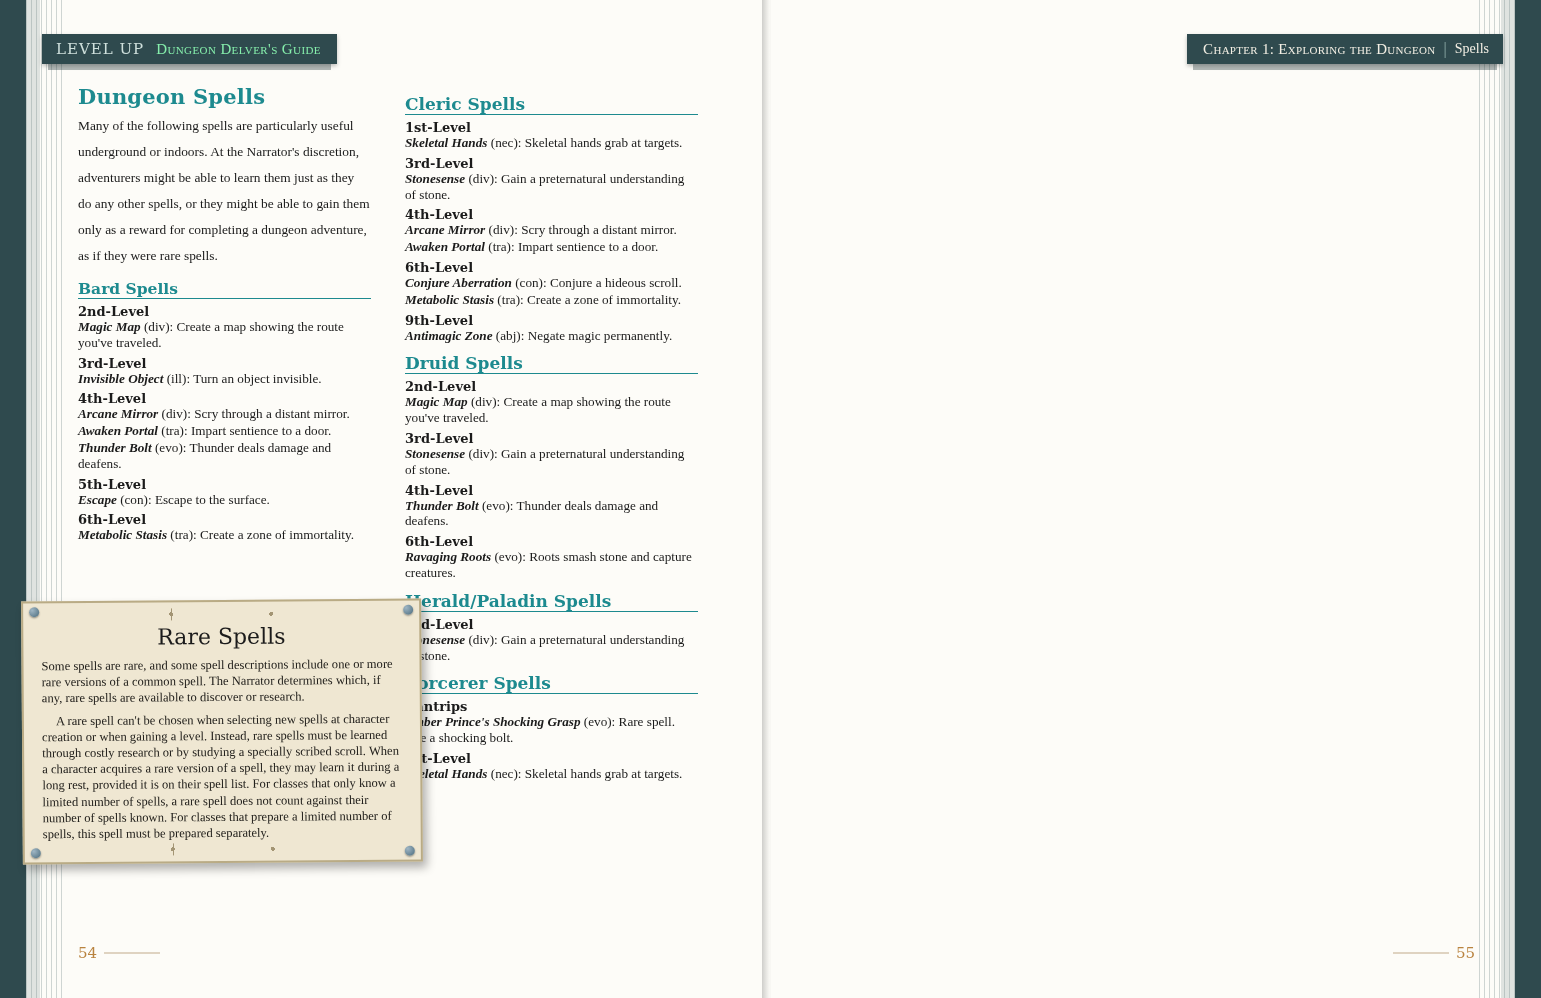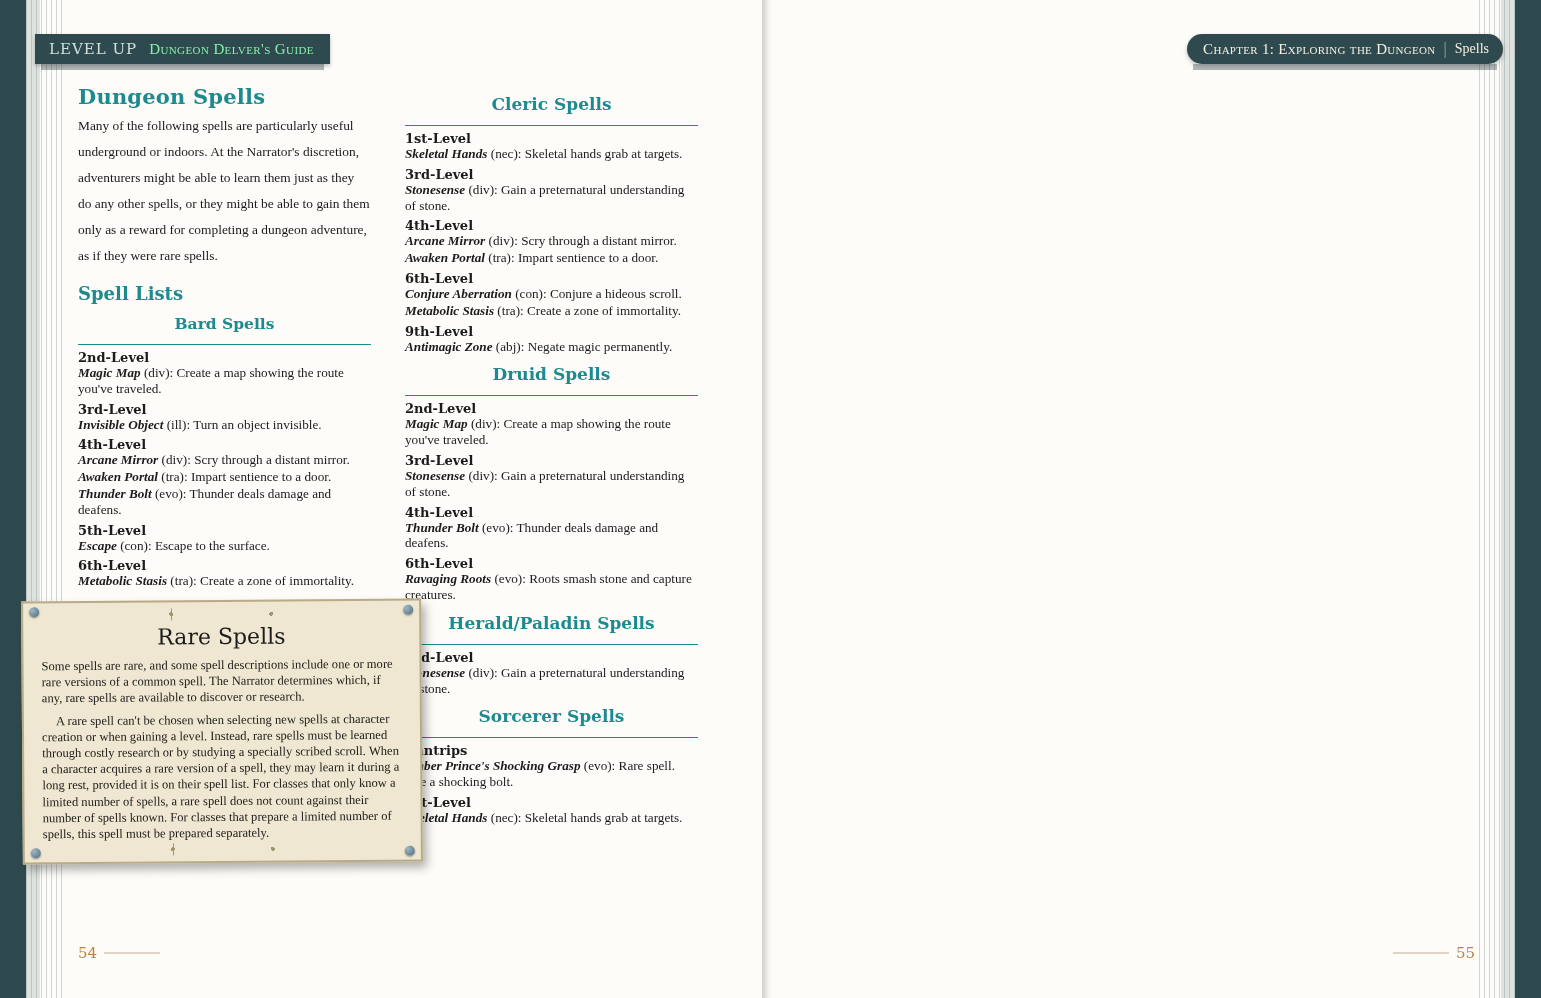--- a/index.html
+++ b/index.html
@@ -34,22 +34,22 @@
     background:linear-gradient(to right, rgba(0,0,0,0.18), rgba(0,0,0,0.02) 45%, rgba(0,0,0,0.02) 55%, rgba(0,0,0,0.18));
   }
   .gutter.a{left:762px;}
   
   .banner{
     position:absolute;top:34px;height:30px;
     background:#2f4a4e;color:#f3efe4;
     display:flex;align-items:center;
     box-shadow:0 2px 4px rgba(0,0,0,.25);
   }
-  .banner.left{left:35px;padding:0 16px 0 14px;}
-  .banner.right{right:38px;padding:0 14px 0 16px;border-radius:15px;}
+  .banner.left{left:42px;padding:0 16px 0 14px;}
+  .banner.right{right:38px;padding:0 14px 0 16px;}
   .banner .logo{
     font-family:"DejaVu Serif", serif;
     font-size:15px;letter-spacing:1px;color:#cfe0dc;
     margin-right:12px;
     text-transform:uppercase;
   }
   .banner .sub{
     font-variant:small-caps;font-size:15px;letter-spacing:.4px;color:#86efac;
   }
   .banner .chap{font-variant:small-caps;font-size:15px;letter-spacing:.3px;}
@@ -69,21 +69,21 @@
     color:#1d8a8f;font-size:21px;margin:0 0 4px 0;font-weight:bold;
     letter-spacing:.2px;
   }
   h2.sub{
     font-family:"DejaVu Serif", serif;
     color:#1d8a8f;font-size:18px;margin:14px 0 2px 0;font-weight:bold;
   }
   h3.list-title{
     font-family:"DejaVu Serif", serif;
     color:#1d8a8f;font-size:15.5px;margin:10px 0 1px 0;font-weight:bold;
-    border-bottom:1.5px solid #1d8a8f;padding-bottom:11px;text-align:center;
+    border-bottom:1.5px solid #1d8a8f;padding-bottom:0;
   }
   h3.list-title.big{font-size:17px;}
   p.body{
     font-size:13.4px;line-height:26px;margin:0 0 7px 0;color:#1b1b1b;
     text-align:left;
   }
   .lvl{
     font-family:"DejaVu Serif", serif;
     font-weight:bold;font-size:13px;margin-top:5px;color:#1b1b1b;
   }
@@ -146,21 +146,20 @@
 
     <div class="banner left">
       <span class="logo">Level Up</span>
       <span class="sub">Dungeon Delver's Guide</span>
     </div>
 
     <div class="cols left">
       <div class="col">
         <h1 class="section">Dungeon Spells</h1>
         <p class="body">Many of the following spells are particularly useful underground or indoors. At the Narrator's discretion, adventurers might be able to learn them just as they do any other spells, or they might be able to gain them only as a reward for completing a dungeon adventure, as if they were rare spells.</p>
-        <h2 class="sub">Spell Lists</h2>
         <div id="left-col1-lists">
             <h3 class="list-title">Bard Spells</h3>
             <div class="lvl">2nd-Level</div>
             <div class="spell"><span class="nm">Magic Map </span><span>(div): Create a map showing the route you've traveled.</span></div>
             <div class="lvl">3rd-Level</div>
             <div class="spell"><span class="nm">Invisible Object </span><span>(ill): Turn an object invisible.</span></div>
             <div class="lvl">4th-Level</div>
             <div class="spell"><span class="nm">Arcane Mirror </span><span>(div): Scry through a distant mirror.</span></div>
             <div class="spell"><span class="nm">Awaken Portal </span><span>(tra): Impart sentience to a door.</span></div>
             <div class="spell"><span class="nm">Thunder Bolt </span><span>(evo): Thunder deals damage and deafens.</span></div>

